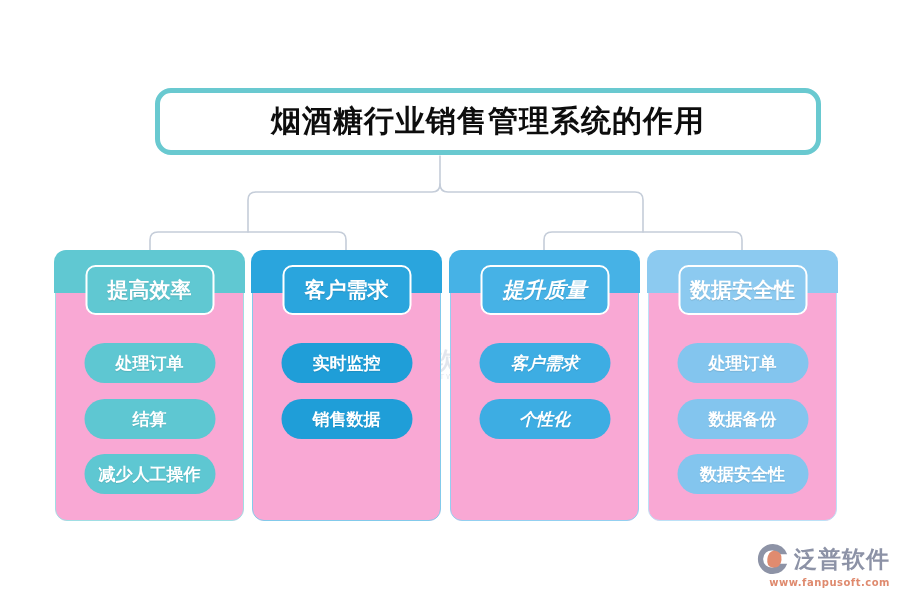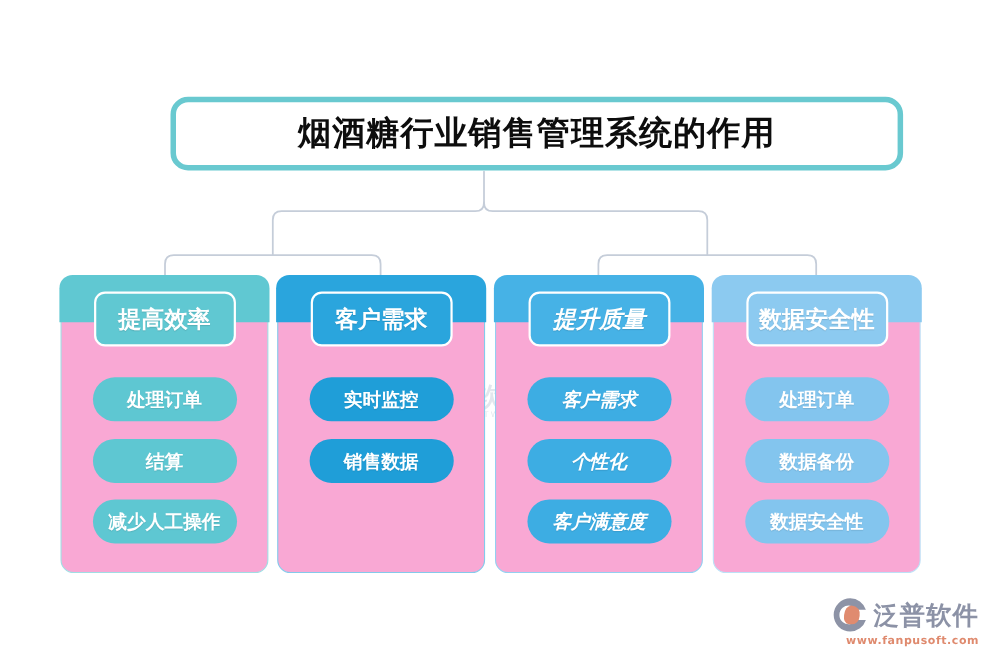--- a/index.html
+++ b/index.html
@@ -96,21 +96,20 @@
   <div class="header-pill">客户需求</div>
   <div class="item i0">实时监控</div>
   <div class="item i1">销售数据</div>
 </div>
 
 <div class="card" style="left: 450px; font-style: italic; --band: #46B2E6; --item: #3DADE3; --border: #93D0F1;">
   <div class="band"></div>
   <div class="header-pill">提升质量</div>
   <div class="item i0">客户需求</div>
   <div class="item i1">个性化</div>
-  <div class="item i2">客户满意度</div>
 </div>
 
 <div class="card" style="left: 648px; --band: #8CCAF0; --item: #83C5EE; --border: #BCE1F7;">
   <div class="band"></div>
   <div class="header-pill">数据安全性</div>
   <div class="item i0">处理订单</div>
   <div class="item i1">数据备份</div>
   <div class="item i2">数据安全性</div>
 </div>
 

